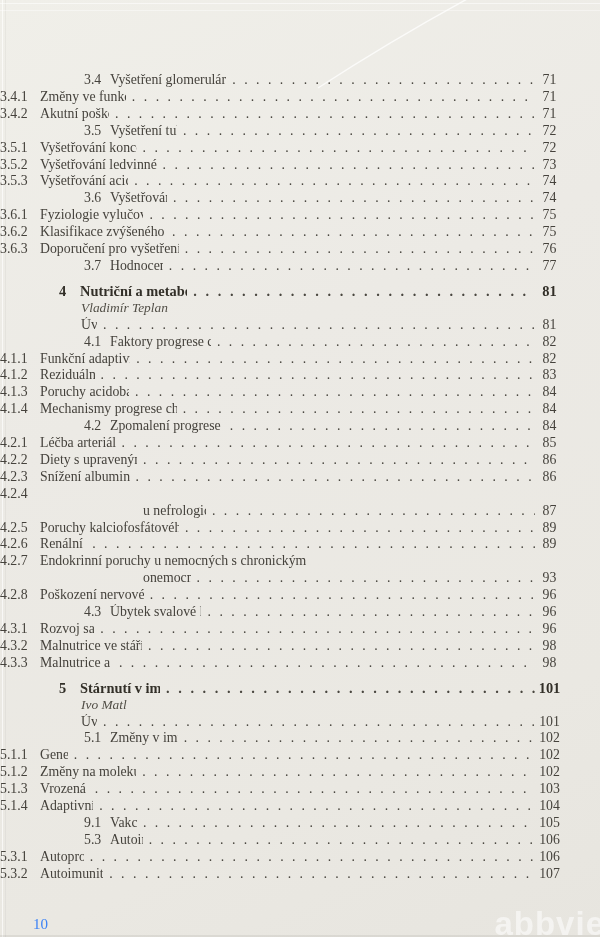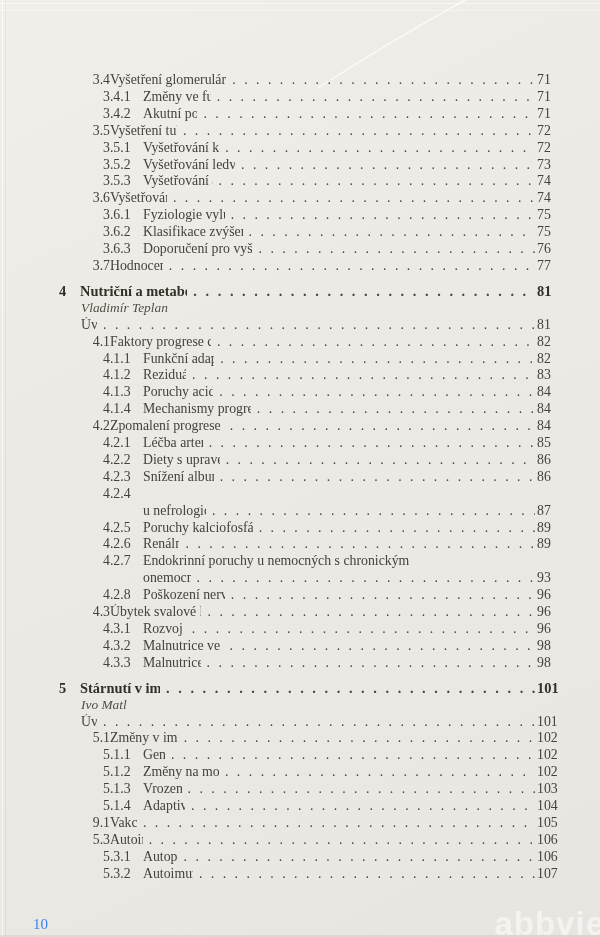--- a/index.html
+++ b/index.html
@@ -16,29 +16,29 @@
   .scan-line-h2{position:absolute;left:0;right:0;top:10px;height:1px;background:rgba(255,255,255,.4);}
   .scan-edge-bottom{position:absolute;left:0;right:0;bottom:0;height:2px;background:rgba(0,0,0,.06);}
   .curl{position:absolute;top:0;right:0;width:300px;height:90px;pointer-events:none;}
 
   .toc{position:absolute;top:72px;left:0;right:0;padding-right:38px;}
   .row{display:flex;align-items:baseline;line-height:16.9px;font-size:13.8px;color:#45423c;}
   .num{flex:none;}
   .title{flex:0 1 auto;min-width:0;white-space:nowrap;overflow:hidden;}
   .leader{flex:1 1 auto;overflow:hidden;white-space:nowrap;
           letter-spacing:1.5px;word-spacing:2px;color:#49463f;margin:0 2px 0 6px;}
-  .page-no{flex:none;min-width:25px;text-align:left;}
+  .page-no{flex:none;min-width:25px;text-align:center;}
 
   .r-ch{padding-left:59px;font-weight:bold;font-size:14.4px;color:#322f28;margin-top:8px;}
   .r-ch .num{width:21px;}
   .r-au{padding-left:81px;font-style:italic;font-size:13.4px;color:#514e46;}
   .r-in{padding-left:81px;}
   .r-s1{padding-left:84px;}
-  .r-s1 .num{width:26px;text-align:right;}
-  .r-s2{padding-left:103px;}
+  .r-s1 .num{width:26px;}
+  .r-s2{}
   .r-s2 .num{width:40px;}
   .r-ct{padding-left:143px;}
 
   .folio{position:absolute;left:33px;top:916px;font-size:15px;color:#3b82f6;}
   .watermark{position:absolute;right:-5px;top:905px;
     font-family:"Liberation Sans","DejaVu Sans",sans-serif;
     font-weight:bold;font-size:33px;letter-spacing:1px;
     color:rgba(255,255,255,.55);}
 </style>
 </head>

